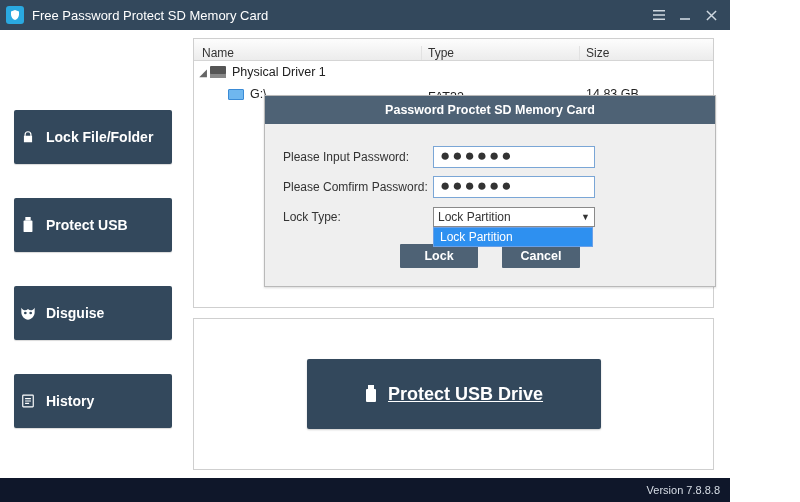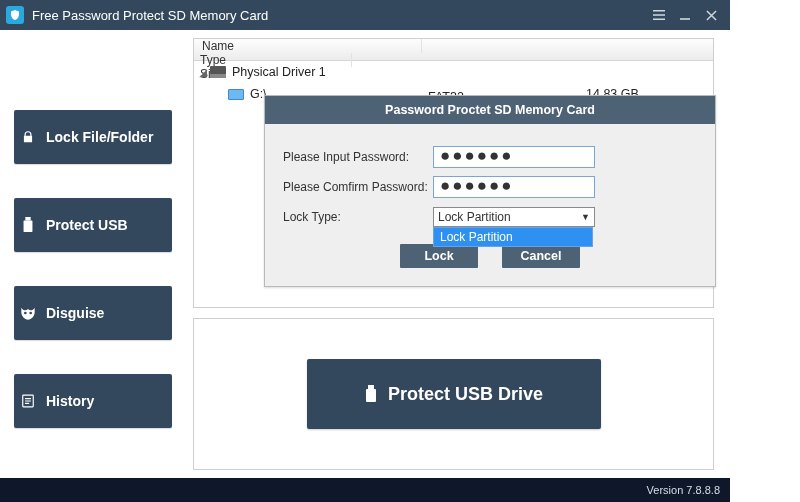--- a/index.html
+++ b/index.html
@@ -21,21 +21,21 @@
   .side-btn { width: 158px; height: 54px; background: #33485c; color: #fff; border-radius: 2px; display: flex; align-items: center; padding-left: 6px; gap: 10px; font-size: 14px; font-weight: 600; cursor: pointer; box-shadow: 0 1px 1px rgba(0,0,0,.15); }
   .side-btn .mi { width: 16px; height: 16px; display:flex; align-items:center; justify-content:center; color:#fff; font-size:14px; }
 
   
   .content { flex: 1; display: flex; flex-direction: column; padding: 8px 16px 8px 10px; gap: 10px; position: relative; }
 
   .panel { border: 1px solid #cfcfcf; background: #fff; }
   .panel.top { height: 270px; position: relative; }
 
   
-  .tbl-header { height: 22px; display: flex; align-items: flex-start; background: linear-gradient(#fdfdfd,#ececec); border-bottom: 1px solid #d5d5d5; font-size: 12px; color: #333; flex-direction: column; }
+  .tbl-header { height: 22px; display: flex; align-items: flex-end; background: linear-gradient(#fdfdfd,#ececec); border-bottom: 1px solid #d5d5d5; font-size: 12px; color: #333; }
   .th-name { width: 228px; padding-left: 8px; border-right: 1px solid #e2e2e2; }
   .th-type { width: 158px; padding-left: 6px; border-right: 1px solid #e2e2e2; }
   .th-size { flex: 1; padding-left: 6px; }
   .tbl-body { font-size: 12.5px; color: #222; }
   .tree-row { height: 22px; display: flex; align-items: center; }
   .collapser { width: 14px; text-align:center; color:#666; font-size:10px; padding-left:4px;}
   .drv-icon { width:16px; height:12px; background:#555; margin: 0 6px 0 2px; border-radius:1px; box-shadow: inset 0 -4px 0 #888; }
   .vol-row { height: 22px; display: flex; align-items: center; }
   .vol-name { width: 228px; padding-left: 34px; display:flex; align-items:center; gap:6px;}
   .vol-icon { width:16px; height:11px; background:#6fb7ef; border:1px solid #3a8bd6; border-radius:1px;}
@@ -52,21 +52,21 @@
   .select-wrap { position: relative; width: 162px; }
   .select { width: 162px; height: 20px; border: 1px solid #8a8a8a; background: #fff; display:flex; align-items:center; padding: 0 4px; font-size: 12px; justify-content: space-between; cursor:pointer;}
   .select .caret { font-size: 9px; color:#333; }
   .dropdown { position: absolute; left: 0; top: 20px; width: 160px; border: 1px solid #6aa0e8; background: #fff; z-index: 10; }
   .dropdown .opt { height: 18px; display:flex; align-items:center; padding: 0 6px; font-size: 12px; background:#2e90f0; color:#fff; cursor:pointer;}
   .dlg-buttons { display:flex; gap: 24px; justify-content:center; margin-top: 12px; }
   .dlg-btn { width: 78px; height: 24px; background: #4e6275; color: #fff; border:none; font-size: 12.5px; font-weight: 600; display:flex; align-items:center; justify-content:center; cursor:pointer; border-radius:1px;}
 
   
   .panel.bottom { height: 152px; display:flex; align-items:center; justify-content:center; }
-  .big-btn { width: 294px; height: 70px; background: #33485c; color:#fff; font-size: 18px; font-weight: 700; display:flex; align-items:center; justify-content:center; gap:10px; border-radius:2px; cursor:pointer; box-shadow: 0 1px 2px rgba(0,0,0,.2);}
+  .big-btn { width: 294px; height: 70px; background: #33485c; color:#fff; font-size: 18px; font-weight: 700; display:flex; align-items:center; justify-content:center; gap:10px; border-radius:2px; cursor:pointer; box-shadow: 0 1px 2px rgba(0,0,0,.2); text-decoration: underline;}
   .usb-icon-lg { width:14px; height:18px; display:inline-block; }
 
   
   .statusbar { height: 24px; background: #0f172a; color: #d6dde5; display:flex; align-items:center; justify-content:flex-end; padding: 0 10px; font-size: 11px; }
 
 </style>
 </head>
 <body>
 
 <div class="app">

